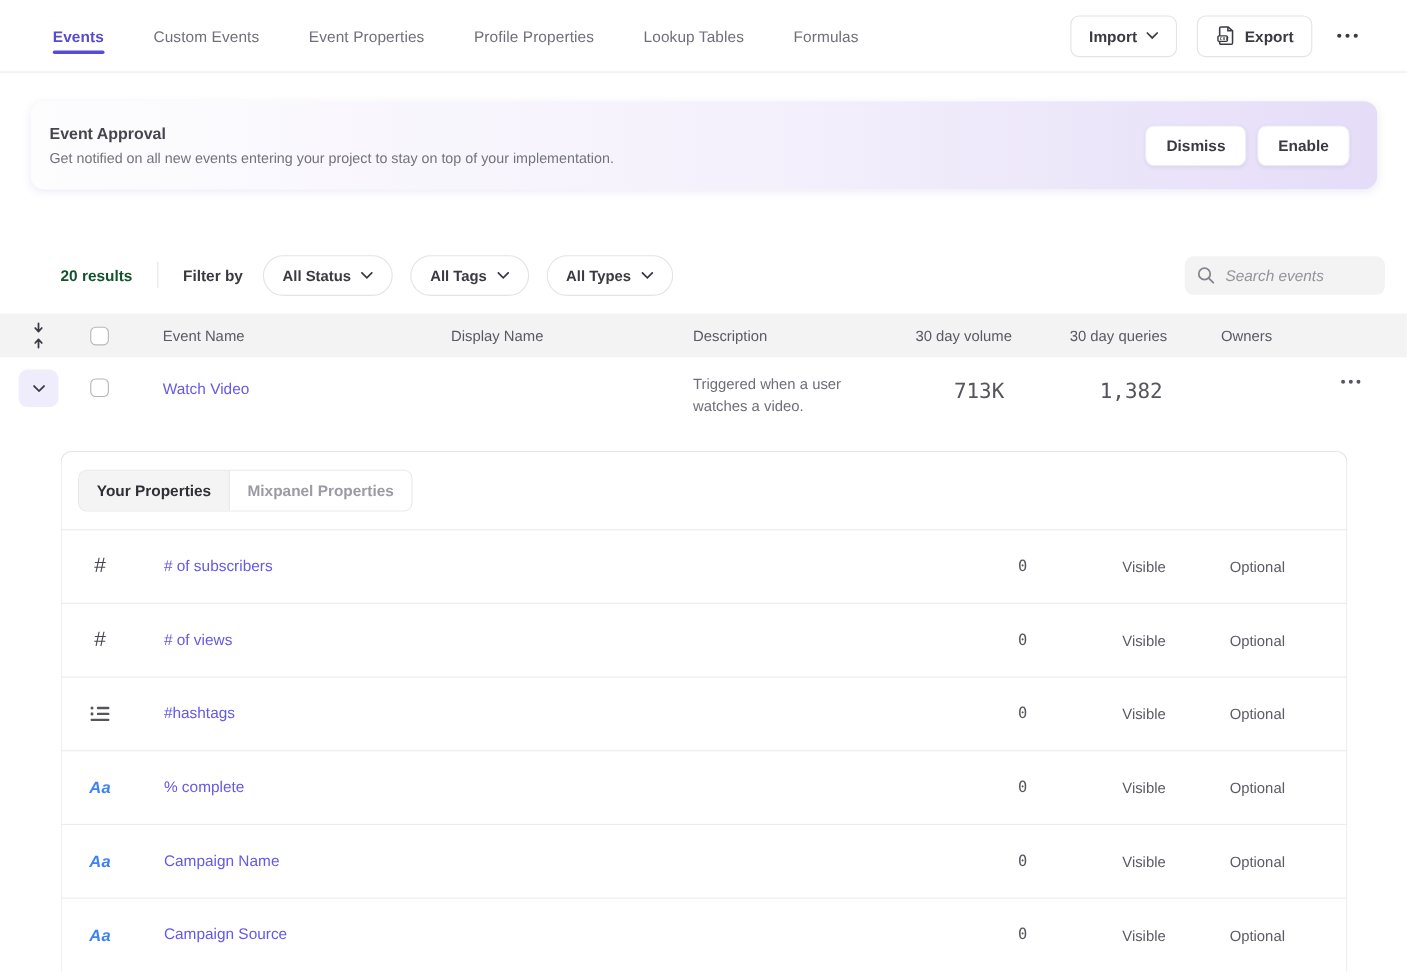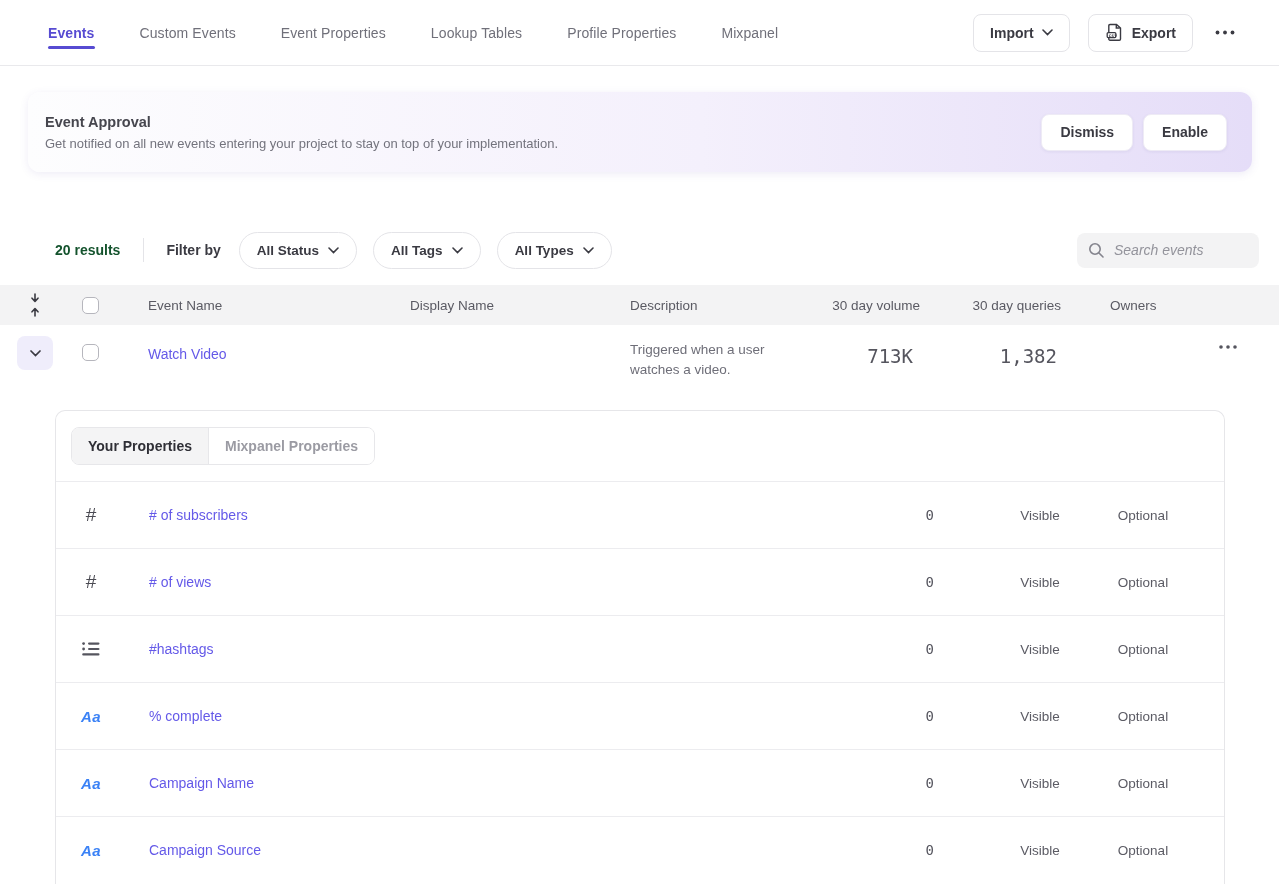--- a/index.html
+++ b/index.html
@@ -101,23 +101,23 @@
 <body>
 
 <div class="page">
   <div class="upper-strip"></div>
 
   <div class="topnav">
     <div class="nav-tabs" id="nav-tabs">
         <div class="nav-tab active">Events</div>
         <div class="nav-tab">Custom Events</div>
         <div class="nav-tab">Event Properties</div>
+        <div class="nav-tab">Profile Properties</div>
         <div class="nav-tab">Lookup Tables</div>
-        <div class="nav-tab">Profile Properties</div>
-        <div class="nav-tab">Mixpanel</div>
+        <div class="nav-tab">Formulas</div>
       </div>
     <div class="nav-actions">
       <button class="btn">
         <span>Import</span>
         <svg class="chev" viewBox="0 0 11 7">
             <path d="M1 1l4.5 4.5L10 1" fill="none" stroke="#3a3a42" stroke-width="1.6" stroke-linecap="round"></path>
           </svg>
       </button>
       <button class="btn">
         <svg width="19" height="19" viewBox="0 0 19 19">

